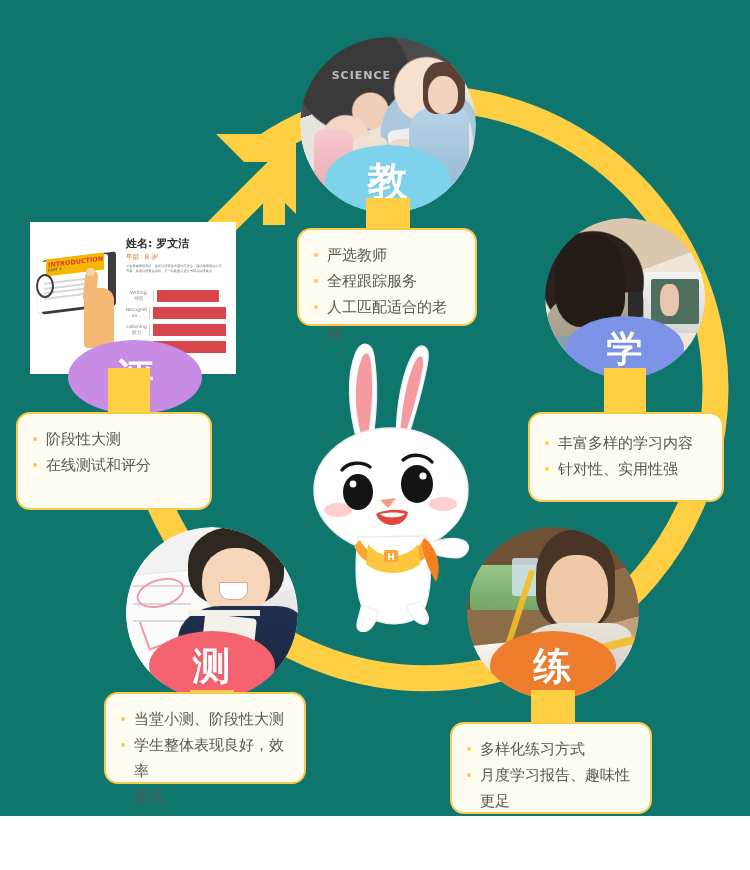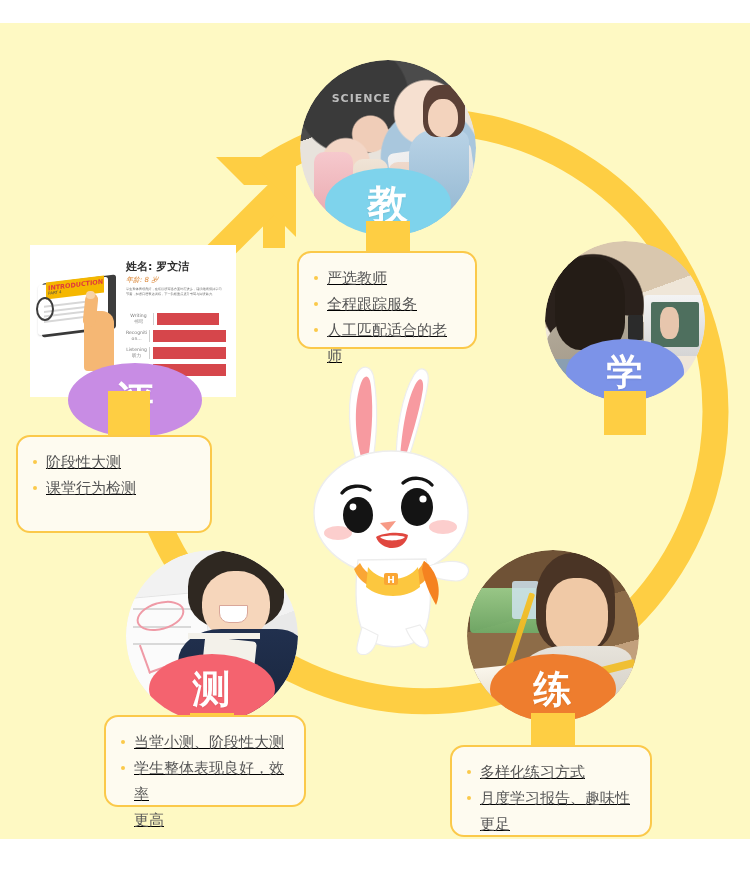--- a/index.html
+++ b/index.html
@@ -8,22 +8,21 @@
     background: #ffffff;
   }
   body {
     font-family: "DejaVu Sans", "Liberation Sans", sans-serif;
   }
   #stage {
     position: relative;
     width: 750px;
     height: 816px;
     overflow: hidden;
-    background: #fef9c3;
-    margin-top: 23px;
+    background: #0f766e;
   }
 
   
   .ring-svg {
     position: absolute;
     left: 0; top: 0;
     width: 750px; height: 870px;
     pointer-events: none;
   }
 
@@ -61,21 +60,20 @@
     background: #FEFBF0;
     border: 2px solid #FBC94A;
     border-radius: 14px;
     box-sizing: border-box;
     padding: 12px 14px 12px 12px;
   }
   .info-box ul {
     list-style: none;
     margin: 0;
     padding: 0;
-    text-decoration: underline;
   }
   .info-box li {
     position: relative;
     padding-left: 16px;
     color: #565656;
     font-size: 15px;
     line-height: 26px;
     white-space: pre-line;
   }
   .info-box li:before {
@@ -118,21 +116,20 @@
     font-size: 11px;
     font-weight: bold;
     color: #2d2d2d;
     white-space: nowrap;
   }
   .rep-age {
     position: absolute;
     left: 96px;
     top: 30px;
     font-size: 7px;
-    font-style: italic;
     color: #d97f2a;
     white-space: nowrap;
   }
   .rep-para {
     position: absolute;
     left: 96px;
     top: 42px;
     width: 96px;
     font-size: 3.2px;
     line-height: 5px;
@@ -415,25 +412,31 @@
   <div class="tab" style="left:531px; top:690px; width:44px; height:38px;"></div>
 
   <div class="info-box" style="left:297px; top:228px; width:180px; height:98px;">
     <ul>
       <li>严选教师</li>
       <li>全程跟踪服务</li>
       <li>人工匹配适合的老师</li>
     </ul>
   </div>
 
+  <div class="info-box" style="left:528px; top:412px; width:196px; height:90px; padding-top:16px;">
+    <ul>
+      <li>丰富多样的学习内容</li>
+      <li>针对性、实用性强</li>
+    </ul>
+  </div>
 
   <div class="info-box" style="left:16px; top:412px; width:196px; height:98px;">
     <ul>
       <li>阶段性大测</li>
-      <li>课堂行为检测</li>
+      <li>在线测试和评分</li>
     </ul>
   </div>
 
   <div class="info-box" style="left:104px; top:692px; width:202px; height:92px; padding-top:12px;">
     <ul>
       <li>当堂小测、阶段性大测</li>
       <li>学生整体表现良好，效率
 更高</li>
     </ul>
   </div>

